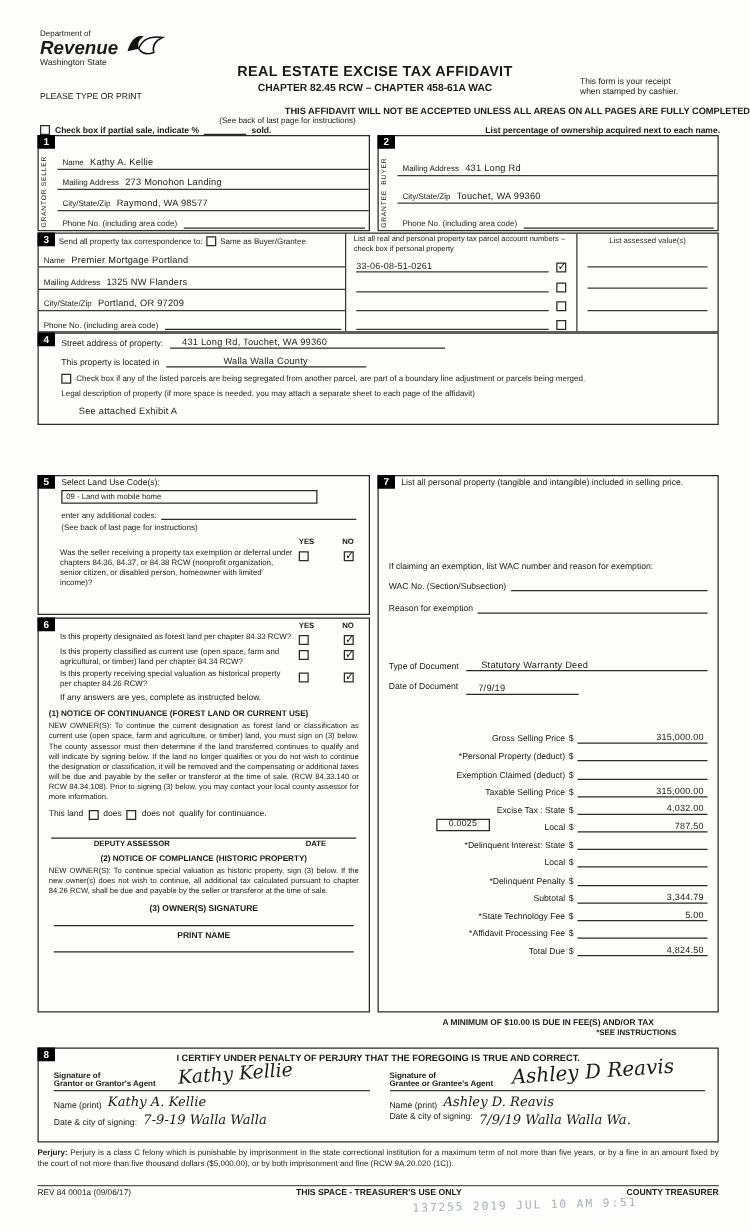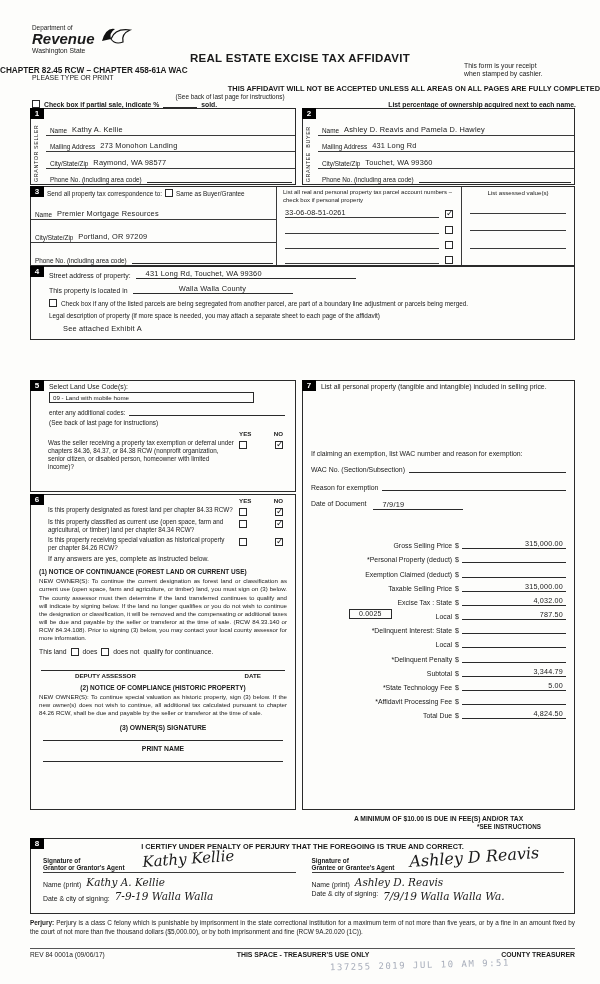--- a/index.html
+++ b/index.html
@@ -51,21 +51,21 @@
     <div>
       <div style="font-size:6.4px">Department of</div>
       <div class="b" style="font-size:15px;font-style:italic;margin-top:-1px">Revenue</div>
       <div style="font-size:6.8px">Washington State</div>
     </div>
     <svg width="34" height="24" viewBox="0 0 34 24">
       <path d="M3 17 Q7 3 16 5 Q10 9 12 15 Z" fill="#111"></path>
       <path d="M12 15 Q16 4 31 6 Q22 10 24 18 Q16 21 12 15 Z" fill="none" stroke="#111" stroke-width="1.2"></path>
     </svg>
   </div>
-  <div class="abs b" style="left:0;right:0;top:66px;text-align:left;font-size:8.2px">CHAPTER 82.45 RCW – CHAPTER 458-61A WAC</div>
+  <div class="abs b" style="left:0;right:0;top:66px;text-align:center;font-size:8.2px">CHAPTER 82.45 RCW – CHAPTER 458-61A WAC</div>
 
   <div class="abs" style="right:24px;top:62px;width:112px;font-size:6.8px;line-height:1.25">
     <div>This form is your receipt</div>
     <div>when stamped by cashier.</div>
   </div>
 
   <div class="abs" style="left:32px;top:74px;font-size:6.9px">PLEASE TYPE OR PRINT</div>
   <div class="abs b" style="left:0;right:0;top:84px;text-align:right;font-size:7.4px">THIS AFFIDAVIT WILL NOT BE ACCEPTED UNLESS ALL AREAS ON ALL PAGES ARE FULLY COMPLETED</div>
   <div class="abs" style="left:0;right:140px;top:92.5px;text-align:center;font-size:6.4px">(See back of last page for instructions)</div>
 
@@ -104,24 +104,20 @@
   </div>
 
   <div class="abs box" style="left:302px;top:108px;width:273px;height:77px">
     <div class="numbox abs" style="left:-1px;top:-1px">2</div>
     <div class="abs" style="left:2px;top:13px;bottom:2px;width:13px;display:flex;flex-direction:column">
       <span class="vert" style="flex:1">BUYER</span>
       <span class="vert" style="flex:1">GRANTEE</span>
     </div>
     <div class="abs" style="left:15px;right:0;top:10px;bottom:0;display:flex;flex-direction:column">
       <div class="frow" style="flex:1">
-        <span class="lbl">Name</span>
-        <span class="typed">Ashley D. Reavis and Pamela D. Hawley</span>
-      </div>
-      <div class="frow" style="flex:1">
         <span class="lbl">Mailing Address</span>
         <span class="typed">431 Long Rd</span>
       </div>
       <div class="frow" style="flex:1">
         <span class="lbl">City/State/Zip</span>
         <span class="typed">Touchet, WA 99360</span>
       </div>
       <div class="frow nb" style="flex:1">
         <span class="lbl">Phone No. (including area code)</span>
         <span class="ul" style="flex:1;height:9px"></span>
@@ -134,21 +130,25 @@
     <div style="display:flex;height:100%">
 
       <div style="width:246px;border-right:1px solid #3a3a3a;display:flex;flex-direction:column">
         <div style="display:flex;align-items:center;gap:3px;padding:2px 2px 0 16px">
           <span class="lbl">Send all property tax correspondence to:</span>
           <span class="cb"></span>
           <span class="lbl">Same as Buyer/Grantee</span>
         </div>
         <div class="frow" style="flex:1">
           <span class="lbl">Name</span>
-          <span class="typed">Premier Mortgage Resources</span>
+          <span class="typed">Premier Mortgage Portland</span>
+        </div>
+        <div class="frow" style="flex:1">
+          <span class="lbl">Mailing Address</span>
+          <span class="typed">1325 NW Flanders</span>
         </div>
         <div class="frow" style="flex:1">
           <span class="lbl">City/State/Zip</span>
           <span class="typed">Portland, OR 97209</span>
         </div>
         <div class="frow nb" style="flex:1">
           <span class="lbl">Phone No. (including area code)</span>
           <span class="ul" style="flex:1;height:9px"></span>
         </div>
       </div>
@@ -281,20 +281,24 @@
     <div style="height:58px"></div>
     <div class="lbl7" style="margin:0 8px">If claiming an exemption, list WAC number and reason for exemption:</div>
     <div style="display:flex;align-items:flex-end;gap:4px;margin:7px 8px 0 8px">
       <span class="lbl7">WAC No. (Section/Subsection)</span>
       <span class="ul typed" style="flex:1;min-height:9px"></span>
     </div>
     <div style="display:flex;align-items:flex-end;gap:4px;margin:9px 8px 0 8px">
       <span class="lbl7">Reason for exemption</span>
       <span class="ul typed" style="flex:1;min-height:9px"></span>
     </div>
+    <div style="display:flex;align-items:flex-end;gap:6px;margin:36px 8px 0 8px">
+      <span class="lbl7">Type of Document</span>
+      <span class="ul typed" style="flex:1;padding-left:12px;min-height:9px">Statutory Warranty Deed</span>
+    </div>
     <div style="display:flex;gap:6px;margin:9px 8px 0 8px">
       <span class="lbl7">Date of Document</span>
       <span class="ul typed" style="width:90px;padding-left:10px;min-height:9px">7/9/19</span>
     </div>
 
     <div style="margin-top:25px">
       <div class="mrow">
         <span class="mlabel">Gross Selling Price</span>
         <span class="dollar">$</span>
         <span class="mval typed">315,000.00</span>

